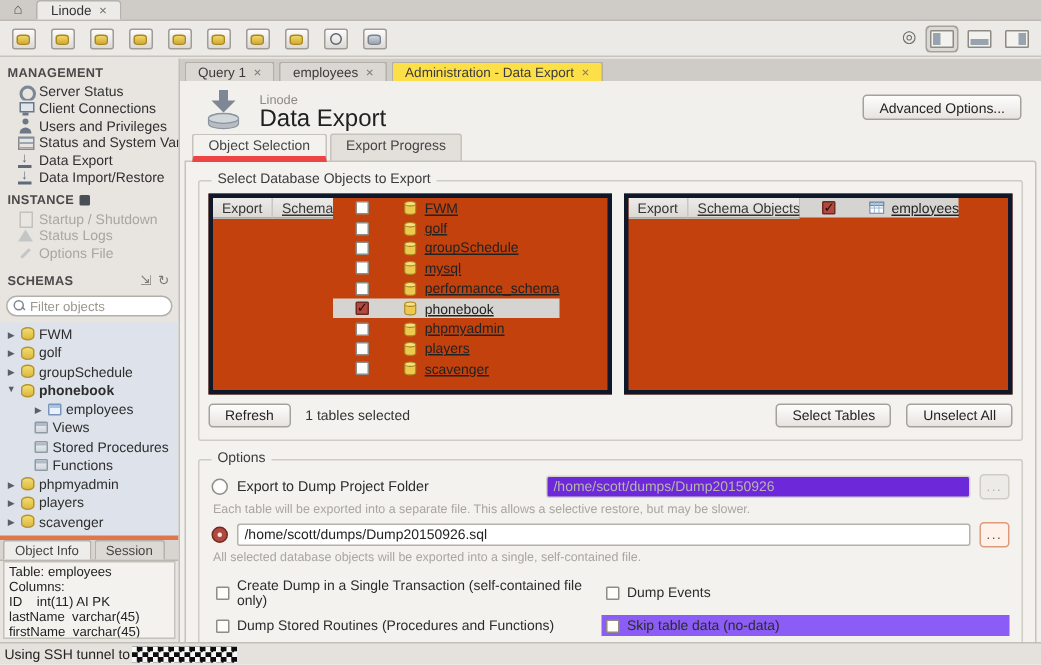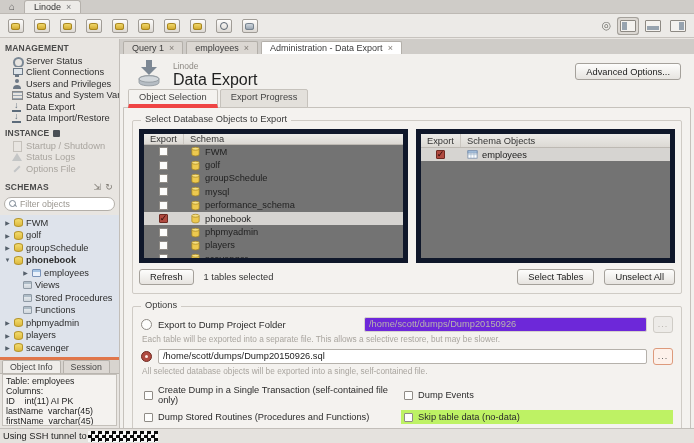--- a/index.html
+++ b/index.html
@@ -73,21 +73,21 @@
   .oi-tabs { height:14px; background:#d8d4cf; display:flex; align-items:center; padding-left:2px; gap:2px; border-bottom:1px solid #b9b5af; }
   .oi-tab { font-size:8.8px; padding:1px 7px; background:#dcd8d3; border:1px solid #b5b1ab; border-bottom:none; border-radius:2px 2px 0 0; color:#444; }
   .oi-tab.active { background:#efedea; }
   .oi-panel { background:#f4f2ef; border:1px solid #c4c0ba; margin:0 2px 2px 2px; flex-basis:52px; padding:1px 3px; font-size:8.8px; line-height:1.15; color:#222; overflow:hidden; }
   .oi-line { white-space:pre; }
 
   
   .main { flex:1; display:flex; flex-direction:column; overflow:hidden; }
   .main-tabs { height:15px; background:#cfccc8; display:flex; align-items:flex-end; padding-left:3px; gap:3px; }
   .mtab { font-size:9px; padding:1px 8px; background:#dbd7d2; border:1px solid #b3afa9; border-bottom:none; border-radius:2px 2px 0 0; color:#3b3b3b; display:flex; gap:5px; align-items:center; white-space:nowrap; }
-  .mtab.active { background:#ffffff;margin-top:48px; }
+  .mtab.active { background:#fde047;margin-top:48px; }
   .mtab .close { color:#807c76; font-size:9px; }
 
   .content { flex:1; background:#f2f0ed; display:flex; flex-direction:column; overflow:hidden; padding:0 3px; }
 
   .hdr { position:relative; height:42px; padding:5px 8px 0 10px; display:flex; align-items:flex-start; gap:8px; }
   .hdr-text .conn { font-size:8.5px; color:#8d8983; margin-top:2px; }
   .hdr-text .title { font-size:16px; color:#1f1f1f; margin-top:0px; }
   .adv-btn { position:absolute; right:10px; top:9px; }
 
   .btn { display:inline-flex; align-items:center; justify-content:center; background:linear-gradient(#fdfdfc,#e7e4e0); border:1px solid #a5a19b; border-radius:3px; font-size:9.3px; color:#222; padding:0 10px; height:17px; white-space:nowrap; }
@@ -99,24 +99,24 @@
   .subtabs { display:flex; padding-left:5px; gap:2px; margin-bottom:-1px; z-index:2; position:relative; }
   .stab { font-size:9.3px; padding:2px 10px 2px 10px; border:1px solid #c6c2bc; background:#e3e0db; color:#444; border-radius:2px 2px 0 0; }
   .stab.active { background:#f4f2ef; border-bottom:4px solid #ef4444; }
 
   .tabpage { flex:1; border:1px solid #c6c2bc; background:#f4f2ef; border-radius:0 2px 2px 2px; display:flex; flex-direction:column; padding:12px 8px 0 8px; margin-bottom:4px; position:relative; }
 
   .grp { border:1px solid #cfcbc5; border-radius:2px; position:relative; padding:8px 6px 4px 6px; }
   .grp-legend { position:absolute; top:-7px; left:8px; background:#f4f2ef; padding:0 4px; font-size:9.3px; color:#3a3a3a; }
 
   .tables-row { display:flex; gap:8px; }
-  .grid { flex:1; border:5px solid #0f172a; background:#737373; height:134px; overflow:hidden; display:flex; flex-direction:column; }
+  .grid { flex:1; border:3px solid #0f172a; background:#c2410c; height:134px; overflow:hidden; display:flex; flex-direction:row; }
   .grid-head { display:flex; height:14px; background:linear-gradient(#ecebe8,#dcd9d4); border-bottom:1px solid #bdb9b3; font-size:9.3px; color:#333; align-items:center; }
   .col-export { width:40px; min-width:40px; padding-left:6px; border-right:1px solid #cac6c0; height:100%; display:flex; align-items:center; }
-  .col-name { flex:1; padding-left:6px; display:flex; align-items:center; gap:4px; height:100%; }
+  .col-name { flex:1; padding-left:6px; display:flex; align-items:center; gap:4px; height:100%;text-decoration:underline; }
   .grid-row { display:flex; height:13.4px; align-items:center; font-size:9.3px; color:#222; }
   .grid-row.selected { background:#d6d4d1; }
   .grid-row .col-export { border-right:1px solid transparent; justify-content:center; padding-left:0; }
   .cb { width:9px; height:9px; min-width:9px; border:1px solid #8f8b85; background:#fdfdfc; border-radius:1px; display:inline-flex; align-items:center; justify-content:center; position:relative; }
   .cb .tick { display:none; color:#2d0a06; font-size:9px; line-height:1; margin-top:-1px; }
   .grid-row.checked .cb { background:#b04a40; border-color:#6f2a22; }
   .grid-row.checked .cb .tick { display:block; }
 
   .sel-row { display:flex; align-items:center; margin-top:6px; padding-bottom:4px; gap:10px; }
   .sel-summary { font-size:9.3px; color:#333; }
@@ -126,21 +126,21 @@
   .opt-row { display:flex; align-items:center; gap:6px; height:18px; }
   .radio { width:11px; height:11px; min-width:11px; border:1px solid #8f8b85; border-radius:50%; background:#fdfdfc; position:relative; display:inline-block; }
   .radio.checked { background:#b04a40; border-color:#6f2a22; }
   .radio.checked::after { content:""; position:absolute; left:3px; top:3px; width:3px; height:3px; border-radius:50%; background:#fbe8e2; }
   .opt-label { width:200px; min-width:200px; font-size:9.5px; color:#2b2b2b; }
   .opt-input { flex:1; height:15px; border:1px solid #b5b1ab; background:#fff; border-radius:2px; font-size:9.3px; font-family:"Liberation Sans",sans-serif; color:#222; padding:0 4px; outline:none; }
   .opt-input:disabled { background:#6d28d9; color:#b8b4ae; border-color:#d6d2cc; }
   .hint { font-size:8.3px; color:#a9a59f; padding:1px 0 3px 1px; }
   .cb-grid { display:grid; grid-template-columns:1fr 272px; row-gap:3px; margin-top:4px; }
   .opt-cb { display:flex; align-items:center; gap:5px; font-size:9.3px; color:#2b2b2b; padding:2px 3px; }
-  .opt-cb.highlight { background:#bef264; }
+  .opt-cb.highlight { background:#8b5cf6; }
 
   
   .statusbar { position:absolute; left:0; right:0; bottom:0; height:15px; background:#e5e2de; border-top:1px solid #c2beb9; display:flex; align-items:center; padding-left:3px; font-size:9.3px; color:#222; }
   .censor { display:inline-block; width:70px; height:11px; margin-left:1px; background:repeating-conic-gradient(#0d0d0d 0% 25%,#f8f8f8 0% 50%) 0 0/7px 7px; }
 
   .dbsvg,.tblsvg { display:block; }
 </style>
 </head>
 <body>
 

